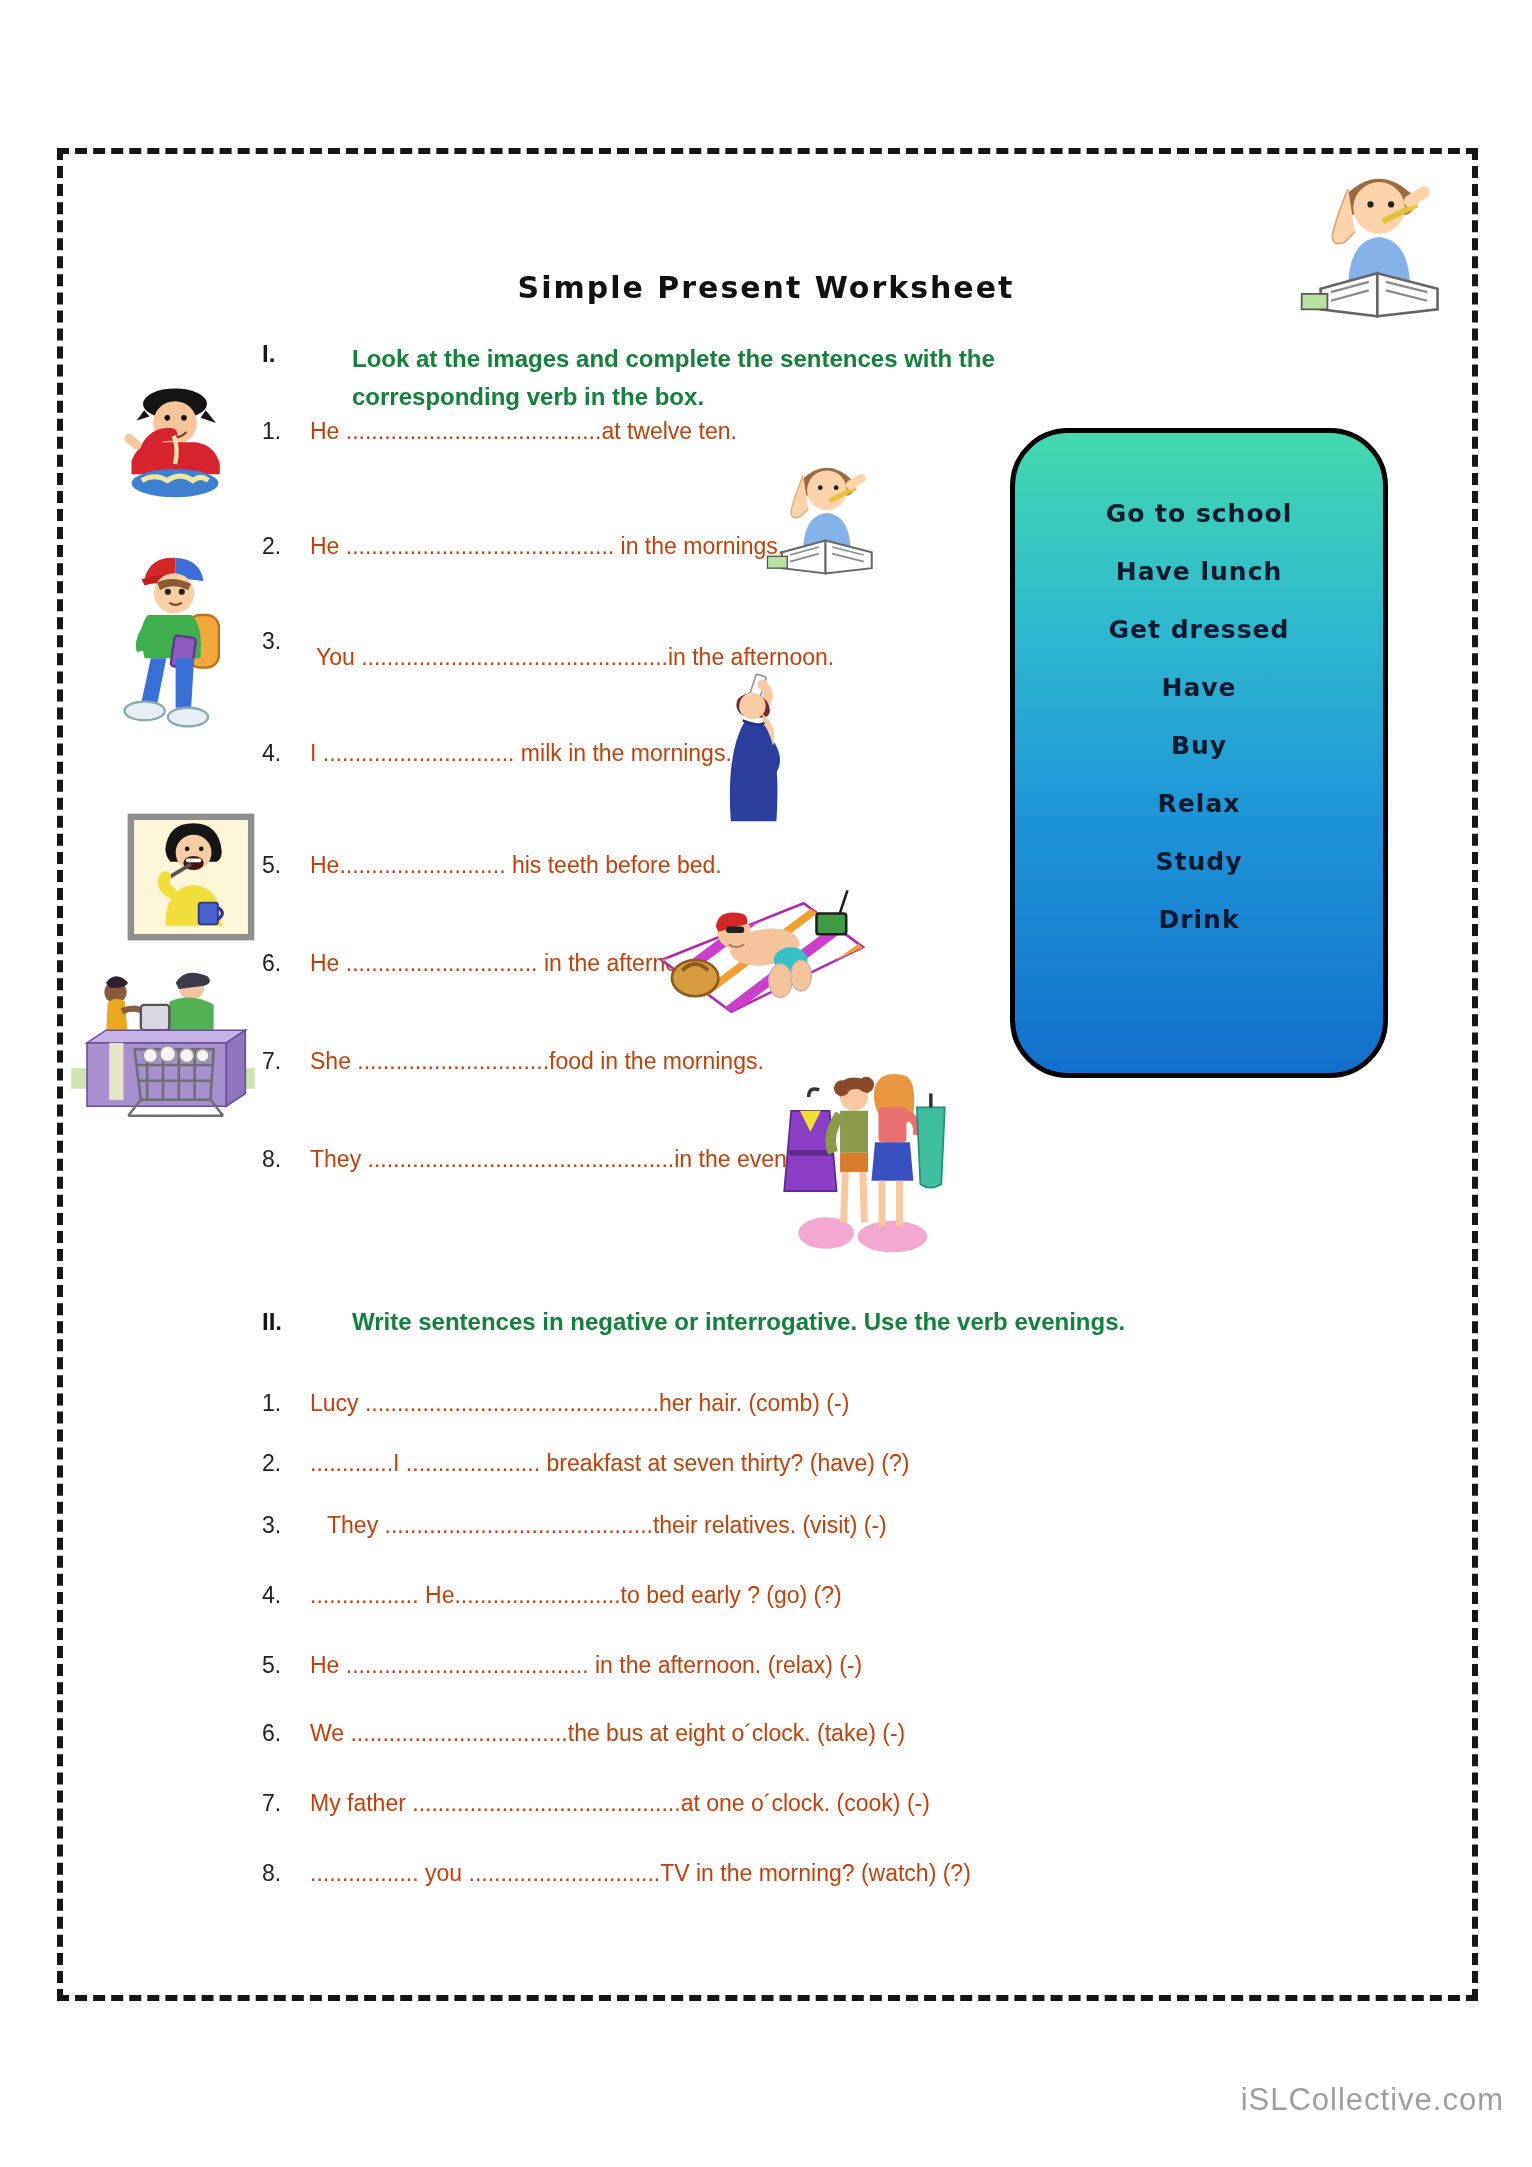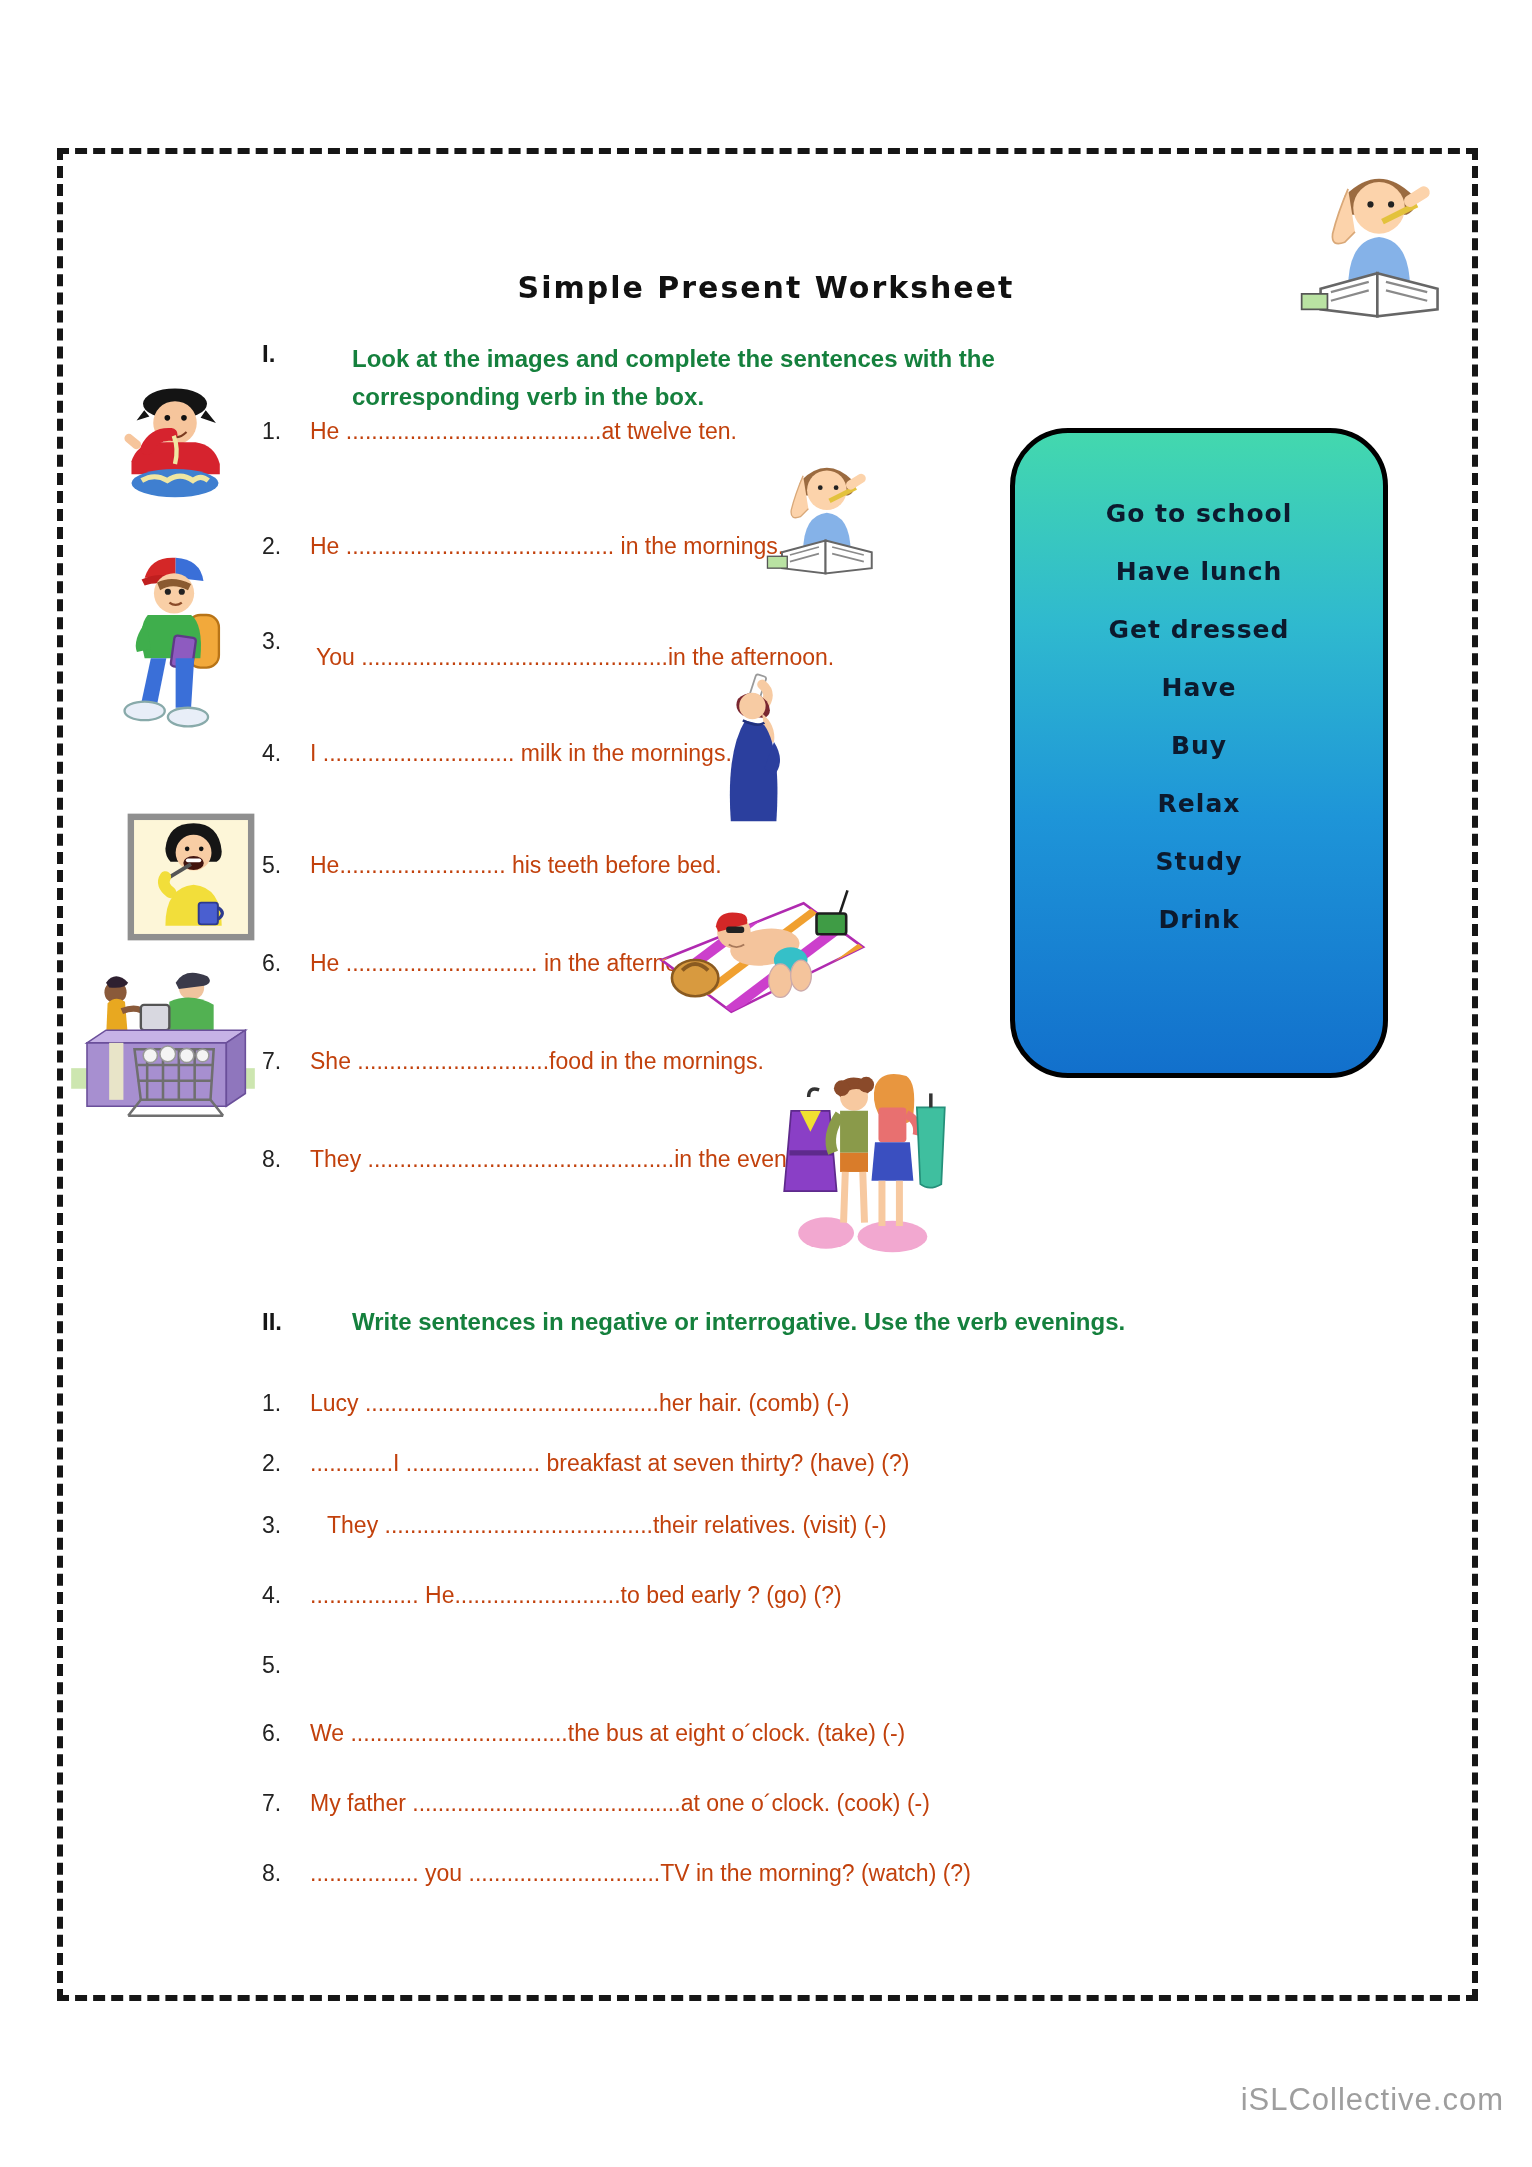--- a/index.html
+++ b/index.html
@@ -295,20 +295,21 @@
   <div class="row-num" style="left:262px; top:1450px;">2.</div>
   <div class="row-text" style="left:310px; top:1450px;">.............I ..................... breakfast at seven thirty? (have) (?)</div>
 
   <div class="row-num" style="left:262px; top:1512px;">3.</div>
   <div class="row-text" style="left:310px; top:1512px;margin-left:17px;">They ..........................................their relatives.  (visit) (-)</div>
 
   <div class="row-num" style="left:262px; top:1582px;">4.</div>
   <div class="row-text" style="left:310px; top:1582px;">................. He..........................to bed early ? (go) (?)</div>
 
   <div class="row-num" style="left:262px; top:1652px;">5.</div>
+  <div class="row-text" style="left:310px; top:1652px;">He ...................................... in the afternoon. (relax) (-)</div>
 
   <div class="row-num" style="left:262px; top:1720px;">6.</div>
   <div class="row-text" style="left:310px; top:1720px;">We ..................................the bus at eight o´clock. (take) (-)</div>
 
   <div class="row-num" style="left:262px; top:1790px;">7.</div>
   <div class="row-text" style="left:310px; top:1790px;">My father ..........................................at one o´clock. (cook) (-)</div>
 
   <div class="row-num" style="left:262px; top:1860px;">8.</div>
   <div class="row-text" style="left:310px; top:1860px;">................. you ..............................TV in the morning? (watch) (?)</div>
 

